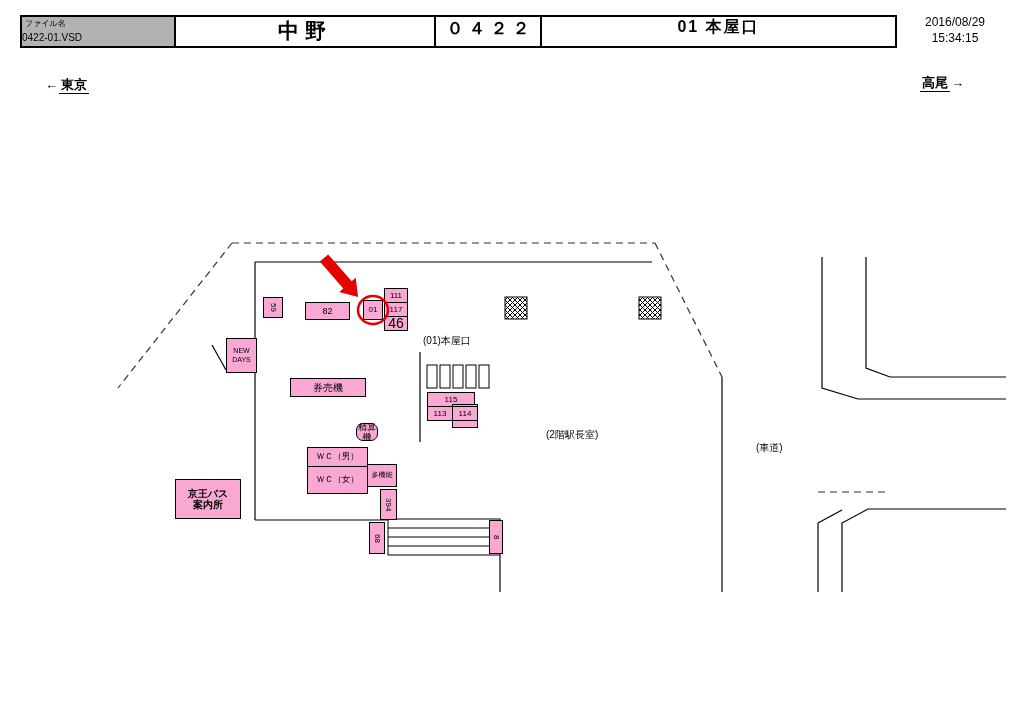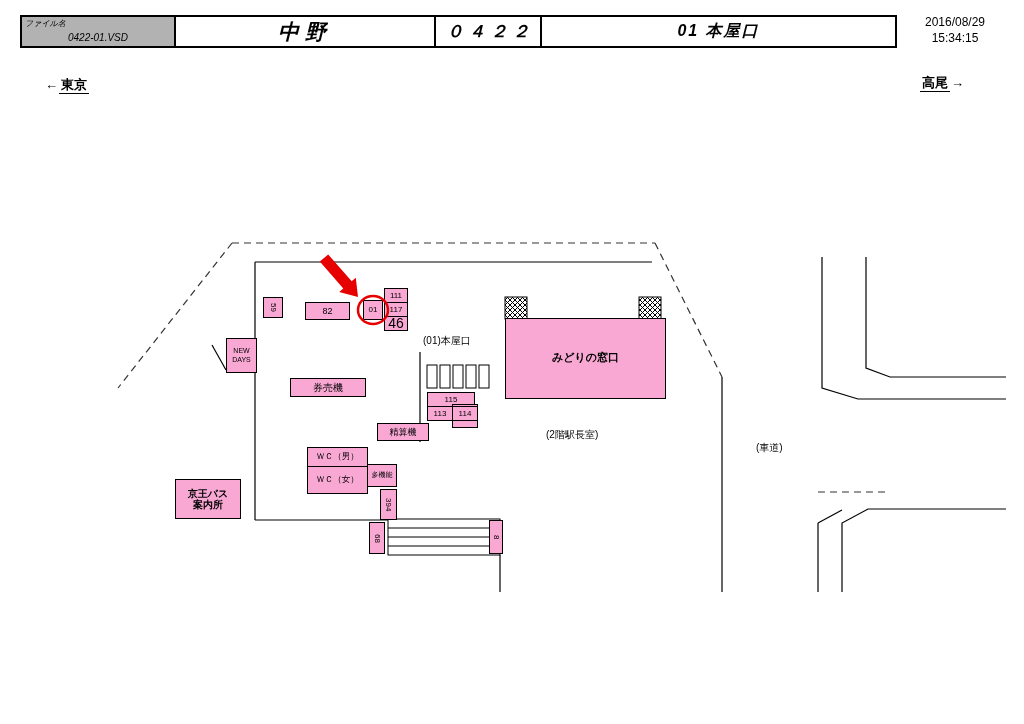--- a/index.html
+++ b/index.html
@@ -3,21 +3,21 @@
 <meta charset="utf-8">
 <style>
   html,body{margin:0;padding:0;background:#fff;}
   .page{position:relative;width:1024px;height:724px;background:#ffffff;overflow:hidden;
         font-family:"Liberation Sans","DejaVu Sans",sans-serif;color:#000;}
   svg.layer{position:absolute;left:0;top:0;}
   svg.overlay{pointer-events:none;z-index:5;}
 
   
   .hdr{position:absolute;left:20px;top:15px;height:33px;display:flex;align-items:stretch;z-index:2;}
-  .hcell{border:2px solid #000;box-sizing:border-box;display:flex;align-items:center;justify-content:center;background:#fff;font-style:italic;}
+  .hcell{border:2px solid #000;box-sizing:border-box;display:flex;justify-content:center;background:#fff;}
   .hcell+.hcell{margin-left:-2px;}
   .hfile{width:156px;background:#b2b2b2;position:relative;flex-direction:column;justify-content:flex-end;padding-bottom:3px;}
   .hfile .flabel{position:absolute;top:1px;left:3px;font-size:8px;letter-spacing:0;}
   .hfile .fvalue{font-size:10px;}
   .hstation{width:262px;font-size:21px;font-weight:bold;letter-spacing:6px;}
   .hcode{width:108px;font-size:17px;font-weight:bold;letter-spacing:5px;padding-left:5px;}
   .hentrance{width:357px;font-size:16px;font-weight:bold;letter-spacing:2px;}
   .hdate{position:absolute;left:905px;top:14px;width:100px;text-align:center;font-size:12px;line-height:16px;z-index:2;}
 
   
@@ -115,28 +115,27 @@
 
   <div class="box vbox" style="left:263px;top:297px;width:20px;height:21px;">59</div>
   <div class="box" style="left:305px;top:302px;width:45px;height:18px;">82</div>
   <div class="box" style="left:363px;top:300px;width:20px;height:20px;font-size:8px;">01</div>
   <div class="box" style="left:384px;top:288px;width:24px;height:15px;font-size:8px;">111</div>
   <div class="box" style="left:384px;top:302px;width:24px;height:15px;font-size:8px;">117</div>
   <div class="box" style="left:384px;top:316px;width:24px;height:15px;font-size:14px;">46</div>
 
   <div class="box" style="left:226px;top:338px;width:31px;height:35px;font-size:7px;">NEW DAYS</div>
   <div class="box" style="left:290px;top:378px;width:76px;height:19px;font-size:10px;">券売機</div>
-  <div class="box bold" style="left:505px;top:318px;width:161px;height:81px;font-size:11px;align-items:flex-start;padding-top:32px;">みどりの窓口</div>
 
   <div class="box" style="left:427px;top:392px;width:48px;height:15px;font-size:8px;">115</div>
   <div class="box" style="left:452px;top:404px;width:26px;height:24px;font-size:8px;">116</div>
   <div class="box" style="left:427px;top:406px;width:26px;height:15px;font-size:8px;">113</div>
   <div class="box" style="left:452px;top:406px;width:26px;height:15px;font-size:8px;">114</div>
 
-  <div class="box" style="left:377px;top:423px;width:52px;height:18px;font-size:9px;">精算機</div>
+  <div class="box" style="left:356px;top:423px;width:22px;height:18px;font-size:9px;border-radius:7px;">精算機</div>
   <div class="box" style="left:307px;top:447px;width:61px;height:20px;font-size:8.5px;">ＷＣ（男）</div>
   <div class="box" style="left:307px;top:466px;width:61px;height:28px;font-size:8.5px;">ＷＣ（女）</div>
   <div class="box" style="left:367px;top:464px;width:30px;height:23px;font-size:7px;">多機能</div>
   <div class="box vbox" style="left:380px;top:489px;width:17px;height:31px;">394</div>
 
   <div class="box bold" style="left:175px;top:479px;width:66px;height:40px;font-size:10px;flex-direction:column;">
     <div>京王バス</div>
     <div>案内所</div>
   </div>
 

